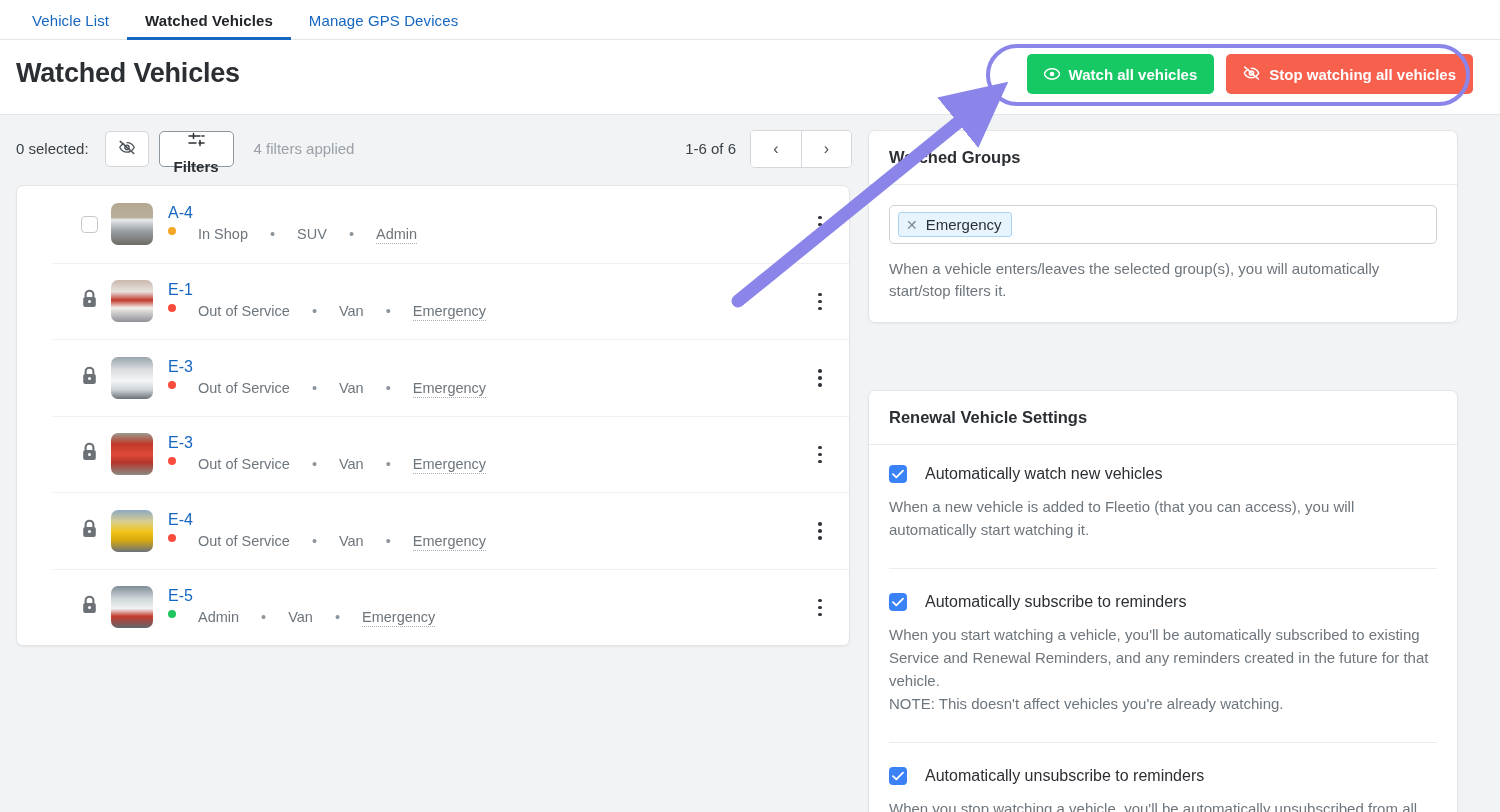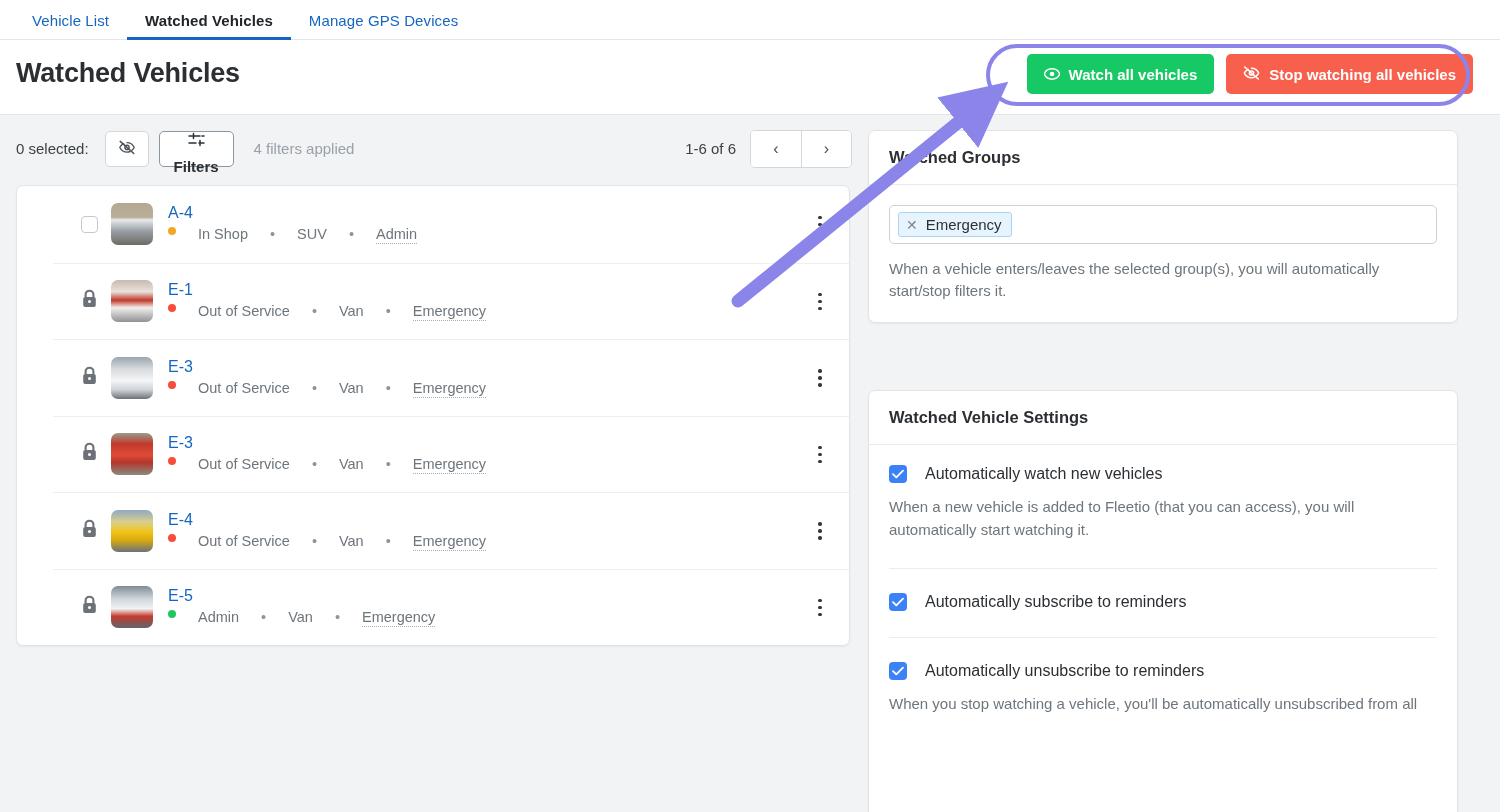--- a/index.html
+++ b/index.html
@@ -397,21 +397,21 @@
         <span class="tag">
           <span class="tag-x">✕</span>
           <span>Emergency</span>
         </span>
       </div>
       <div class="help-text">When a vehicle enters/leaves the selected group(s), you will automatically start/stop filters it.</div>
     </div>
   </div>
 
   <div class="panel" id="settings-panel">
-    <div class="panel-head">Watched Vehicle Settings</div>
+    <div class="panel-head">Renewal Vehicle Settings</div>
     <div class="panel-body" id="settings-body">
         <div class="setting-block">
           <div class="setting-row">
             <span class="cb">
               <svg width="12" height="10" viewBox="0 0 12 10">
                 <path d="M1 5.2 4.3 8.4 11 1.6" stroke="#fff" stroke-width="1.8" fill="none" stroke-linecap="round" stroke-linejoin="round"></path>
               </svg>
             </span>
             <span class="setting-label">Automatically watch new vehicles</span>
           </div>
@@ -420,20 +420,22 @@
         <div class="divider"></div>
         <div class="setting-block">
           <div class="setting-row">
             <span class="cb">
               <svg width="12" height="10" viewBox="0 0 12 10">
                 <path d="M1 5.2 4.3 8.4 11 1.6" stroke="#fff" stroke-width="1.8" fill="none" stroke-linecap="round" stroke-linejoin="round"></path>
               </svg>
             </span>
             <span class="setting-label">Automatically subscribe to reminders</span>
           </div>
+          <div class="setting-desc" style="white-space: pre-line;">When you start watching a vehicle, you'll be automatically subscribed to existing Service and Renewal Reminders, and any reminders created in the future for that vehicle.
+NOTE: This doesn't affect vehicles you're already watching.</div>
         </div>
         <div class="divider"></div>
         <div class="setting-block">
           <div class="setting-row">
             <span class="cb">
               <svg width="12" height="10" viewBox="0 0 12 10">
                 <path d="M1 5.2 4.3 8.4 11 1.6" stroke="#fff" stroke-width="1.8" fill="none" stroke-linecap="round" stroke-linejoin="round"></path>
               </svg>
             </span>
             <span class="setting-label">Automatically unsubscribe to reminders</span>

